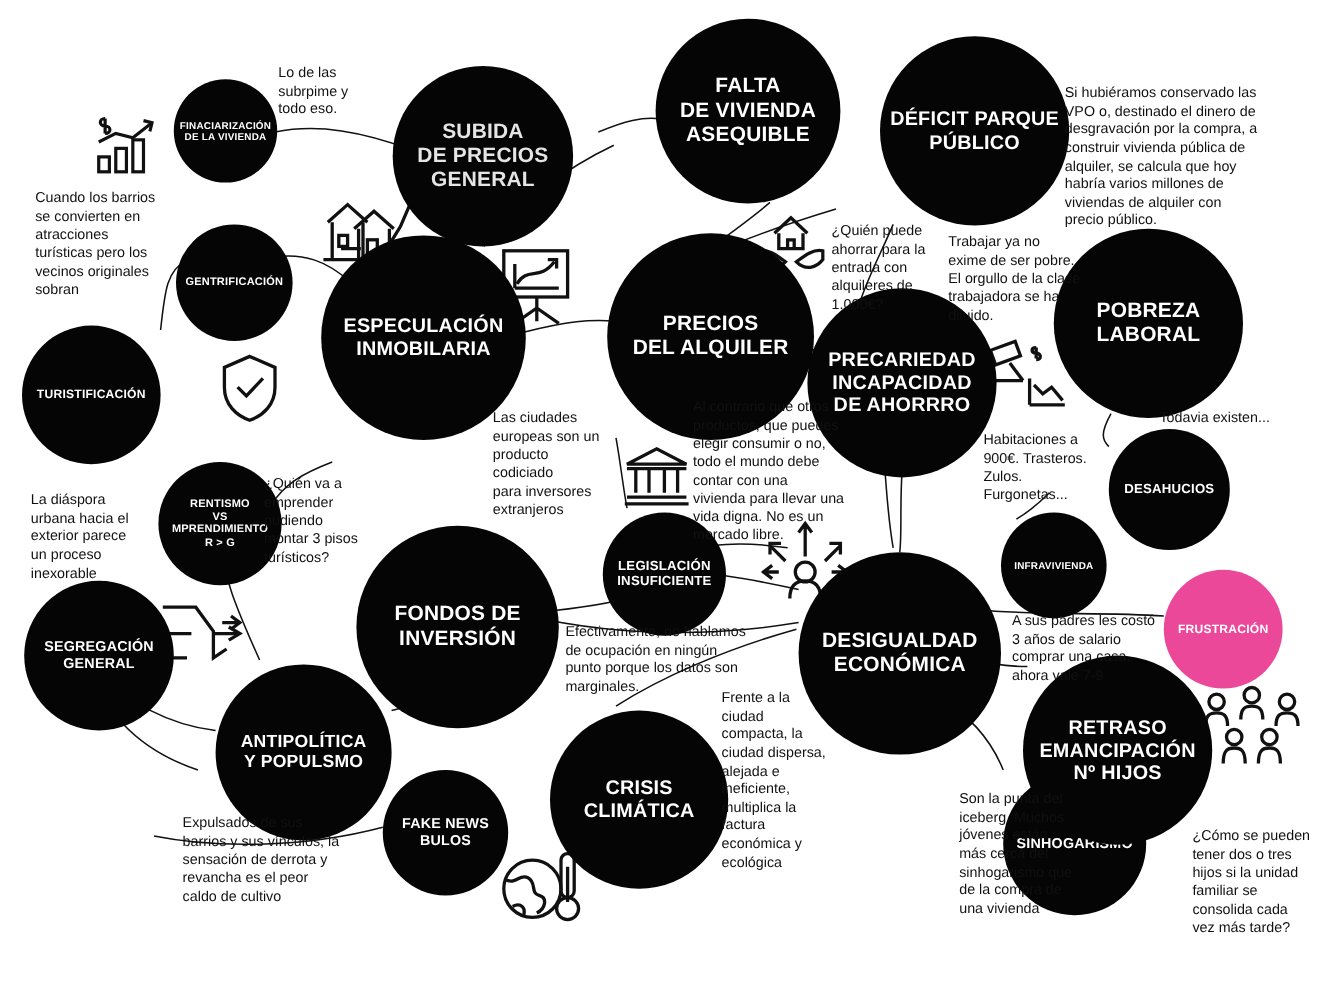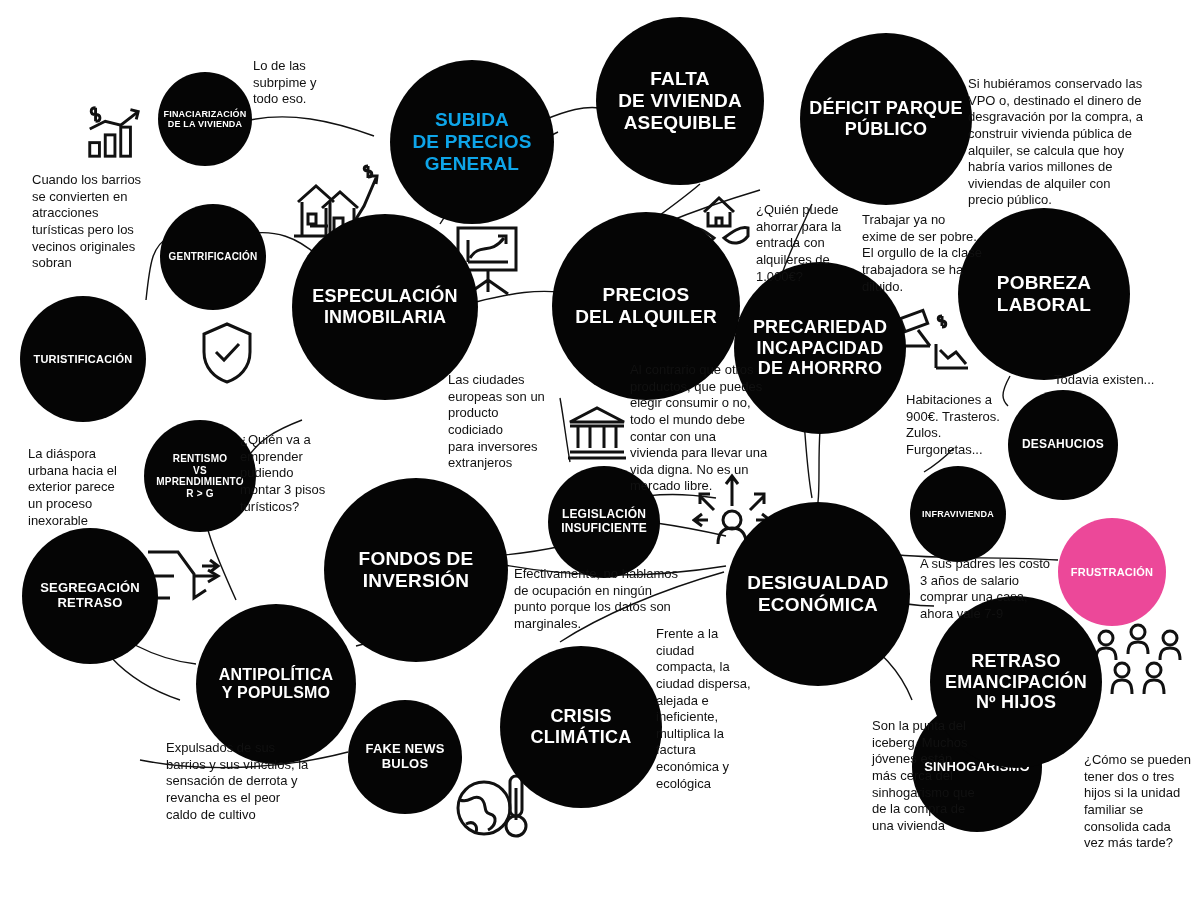--- a/index.html
+++ b/index.html
@@ -233,21 +233,21 @@
       <rect x="58" y="8" width="12" height="40" rx="6"></rect>
       <circle cx="64" cy="58" r="10"></circle>
       <path d="M64 20 V52"></path>
     </g>
         </svg>
       </div>
     </div>
   <div id="nodes-layer">
       <div class="node" style="left: 158px; top: 72px; width: 94px; height: 94px; font-size: 9px; background: rgb(5, 5, 5); color: rgb(255, 255, 255);">FINACIARIZACIÓN
 DE LA VIVIENDA</div>
-      <div class="node" style="left: 390px; top: 60px; width: 164px; height: 164px; font-size: 19px; background: rgb(5, 5, 5); color: #0ea5e9;">SUBIDA
+      <div class="node" style="left: 357px; top: 60px; width: 164px; height: 164px; font-size: 19px; background: rgb(5, 5, 5); color: #e5e5e5;">SUBIDA
 DE PRECIOS
 GENERAL</div>
       <div class="node" style="left: 596px; top: 17px; width: 168px; height: 168px; font-size: 19px; background: rgb(5, 5, 5); color: rgb(255, 255, 255);">FALTA
 DE VIVIENDA
 ASEQUIBLE</div>
       <div class="node" style="left: 800px; top: 33px; width: 172px; height: 172px; font-size: 18px; background: rgb(5, 5, 5); color: rgb(255, 255, 255);">DÉFICIT PARQUE
 PÚBLICO</div>
       <div class="node" style="left: 160px; top: 204px; width: 106px; height: 106px; font-size: 10px; background: rgb(5, 5, 5); color: rgb(255, 255, 255);">GENTRIFICACIÓN</div>
       <div class="node" style="left: 20px; top: 296px; width: 126px; height: 126px; font-size: 11px; background: rgb(5, 5, 5); color: rgb(255, 255, 255);">TURISTIFICACIÓN</div>
       <div class="node" style="left: 292px; top: 214px; width: 186px; height: 186px; font-size: 18px; background: rgb(5, 5, 5); color: rgb(255, 255, 255);">ESPECULACIÓN
@@ -266,21 +266,21 @@
 VS
 MPRENDIMIENTO
 R &gt; G</div>
       <div class="node" style="left: 548px; top: 466px; width: 112px; height: 112px; font-size: 12px; background: rgb(5, 5, 5); color: rgb(255, 255, 255);">LEGISLACIÓN
 INSUFICIENTE</div>
       <div class="node" style="left: 324px; top: 478px; width: 184px; height: 184px; font-size: 19px; background: rgb(5, 5, 5); color: rgb(255, 255, 255); text-align: center;">FONDOS DE
 INVERSIÓN</div>
       <div class="node" style="left: 726px; top: 502px; width: 184px; height: 184px; font-size: 19px; background: rgb(5, 5, 5); color: rgb(255, 255, 255);">DESIGUALDAD
 ECONÓMICA</div>
       <div class="node" style="left: 22px; top: 528px; width: 136px; height: 136px; font-size: 13px; background: rgb(5, 5, 5); color: rgb(255, 255, 255);">SEGREGACIÓN
-RETRASO</div>
+GENERAL</div>
       <div class="node" style="left: 196px; top: 604px; width: 160px; height: 160px; font-size: 16px; background: rgb(5, 5, 5); color: rgb(255, 255, 255);">ANTIPOLÍTICA
 Y POPULSMO</div>
       <div class="node" style="left: 348px; top: 700px; width: 114px; height: 114px; font-size: 13px; background: rgb(5, 5, 5); color: rgb(255, 255, 255);">FAKE NEWS
 BULOS</div>
       <div class="node" style="left: 500px; top: 646px; width: 162px; height: 162px; font-size: 18px; background: rgb(5, 5, 5); color: rgb(255, 255, 255);">CRISIS
 CLIMÁTICA</div>
       <div class="node" style="left: 912px; top: 702px; width: 130px; height: 130px; font-size: 13px; background: rgb(5, 5, 5); color: rgb(255, 255, 255);">SINHOGARISMO</div>
       <div class="node" style="left: 930px; top: 596px; width: 172px; height: 172px; font-size: 18px; background: rgb(5, 5, 5); color: rgb(255, 255, 255);">RETRASO
 EMANCIPACIÓN
 Nº HIJOS</div>
@@ -321,21 +321,21 @@
 para inversores
 extranjeros</div>
       <div class="note" style="left: 630px; top: 362px; width: 160px;">Al contrario que otros
 productos, que puedes
 elegir consumir o no,
 todo el mundo debe
 contar con una
 vivienda para llevar una
 vida digna. No es un
 mercado libre.</div>
-      <div class="note" style="left: 894px; top: 392px; width: 130px; margin-left: 12px;">Habitaciones a
+      <div class="note" style="left: 894px; top: 392px; width: 130px;">Habitaciones a
 900€. Trasteros.
 Zulos.
 Furgonetas...</div>
       <div class="note" style="left: 240px; top: 416px; width: 130px; margin-top: 16px;">¿Quién va a
 emprender
 pudiendo
 montar 3 pisos
 turísticos?</div>
       <div class="note" style="left: 28px; top: 446px; width: 130px;">La diáspora
 urbana hacia el

